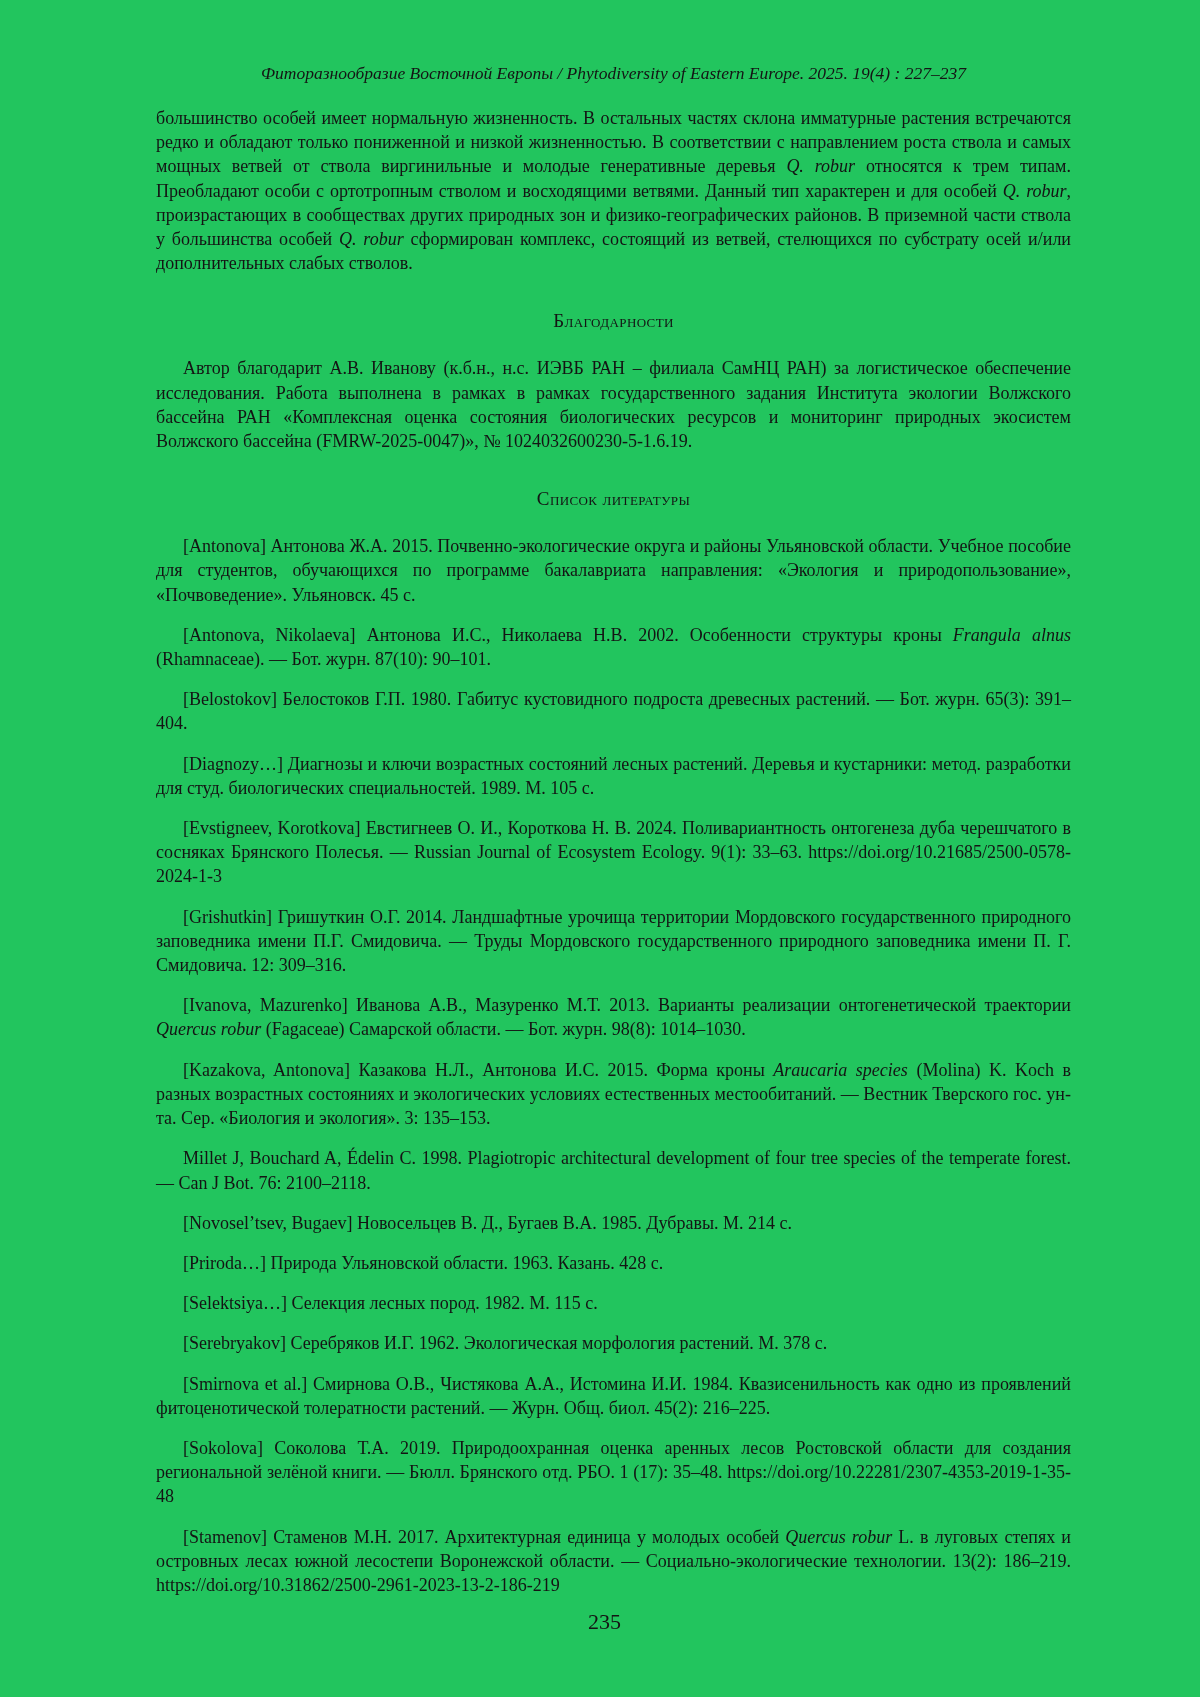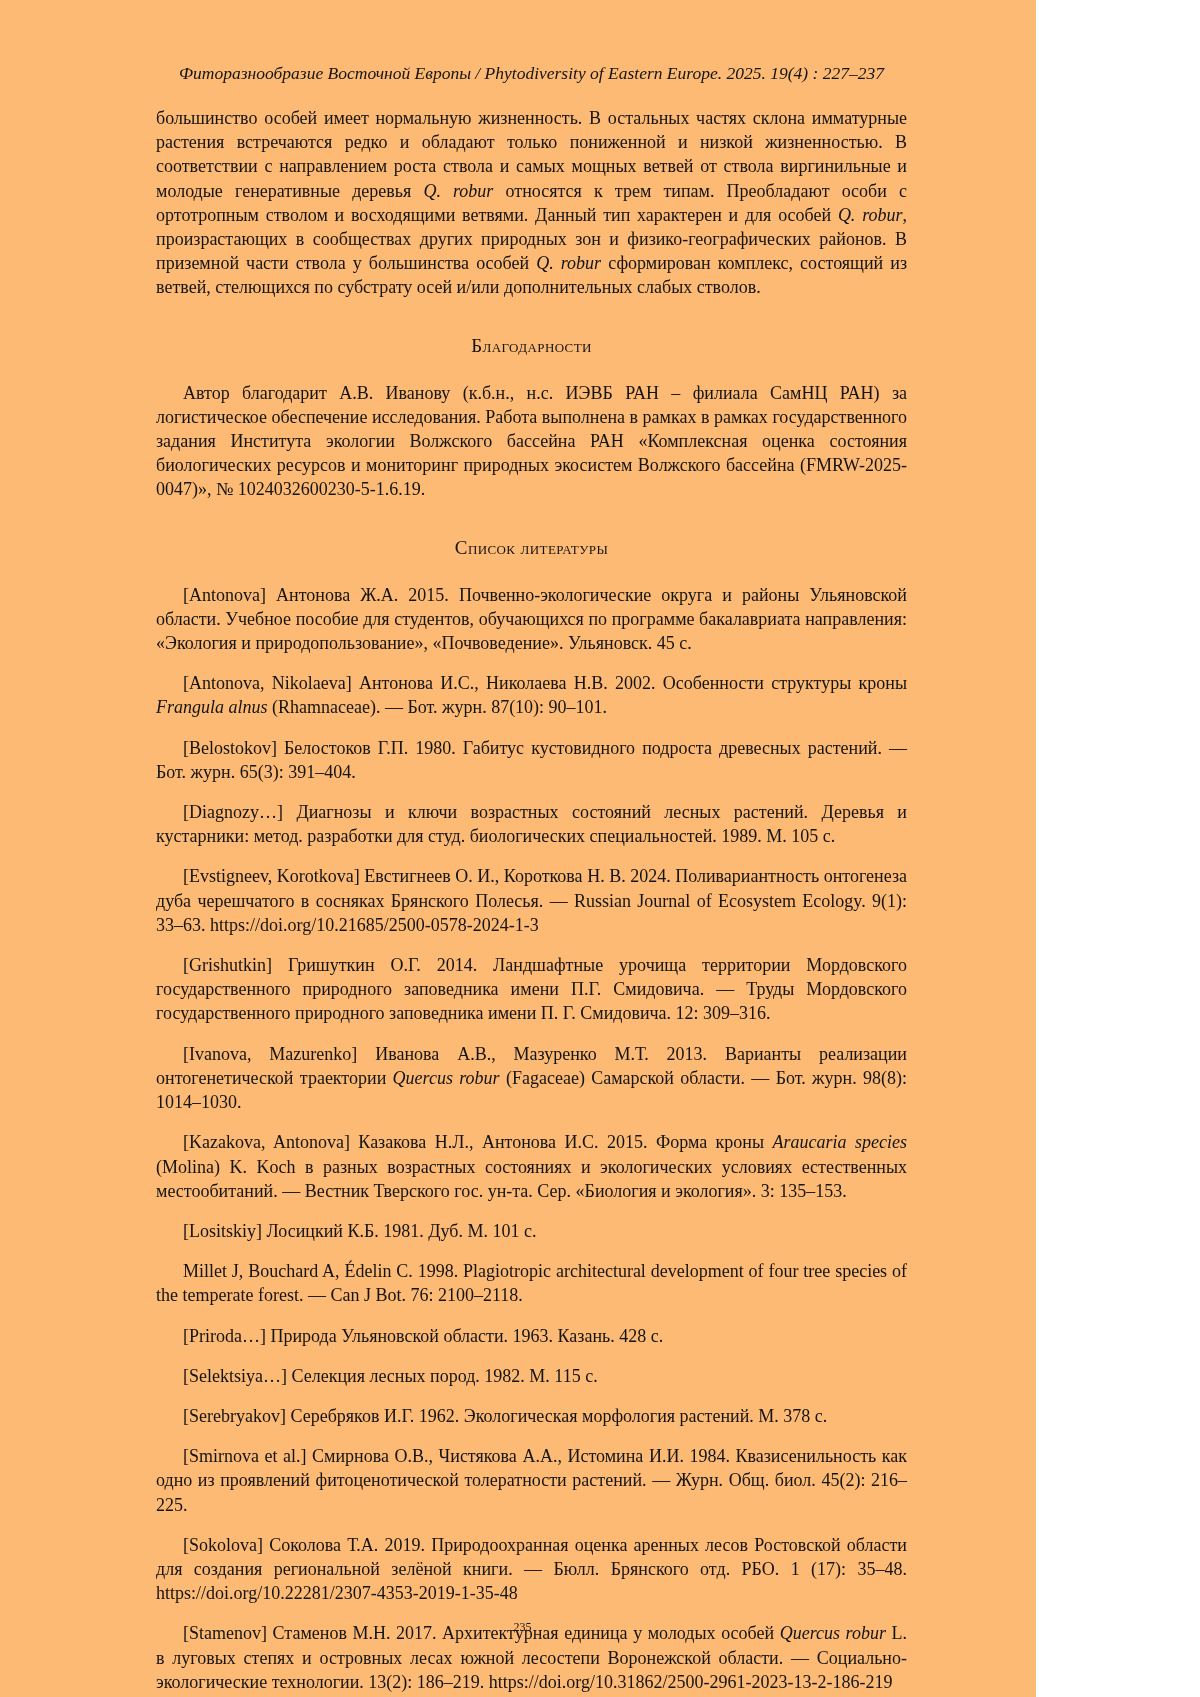--- a/index.html
+++ b/index.html
@@ -2,24 +2,24 @@
 <html lang="ru"><head>
 <meta charset="utf-8">
 <style>
   html, body {
     margin: 0;
     padding: 0;
     background: #ffffff;
   }
   .page {
     position: relative;
-    width: 1036px;
+    width: 1200px;
     height: 1697px;
     box-sizing: border-box;
-    background: #fdba74;
+    background: #22c55e;
     color: #141414;
     font-family: "Liberation Serif", "DejaVu Serif", serif;
     padding: 62px 113px 0 140px;
     overflow: hidden;
   }
   .running-head {
     text-align: center;
     font-style: italic;
     font-size: 17.5px;
     line-height: 22px;
@@ -43,21 +43,21 @@
     letter-spacing: 0.4px;
     margin: 34px 0 23px 0;
   }
   .ref-par { text-indent: 27px; }
   .page-number {
     position: absolute;
     bottom: 62px;
     left: 122px;
     right: 113px;
     text-align: center;
-    font-size: 12px;
+    font-size: 22px;
   }
   i { font-style: italic; }
 </style>
 </head>
 <body>
 
 <div class="page">
 
   <div class="running-head">Фиторазнообразие Восточной Европы / Phytodiversity of Eastern Europe. 2025. 19(4) : 227–237</div>
 
@@ -71,22 +71,22 @@
 
   <div id="references-list">
       <p class="ref-par"><span>[Antonova] Антонова Ж.А. 2015. Почвенно-экологические округа и районы Ульяновской области. Учебное пособие для студентов, обучающихся по программе бакалавриата направления: «Экология и природопользование», «Почвоведение». Ульяновск. 45 с.</span></p>
       <p class="ref-par"><span>[Antonova, Nikolaeva] Антонова И.С., Николаева Н.В. 2002. Особенности структуры кроны </span><i>Frangula alnus</i><span> (Rhamnaceae). — Бот. журн. 87(10): 90–101.</span></p>
       <p class="ref-par"><span>[Belostokov] Белостоков Г.П. 1980. Габитус кустовидного подроста древесных растений. — Бот. журн. 65(3): 391–404.</span></p>
       <p class="ref-par"><span>[Diagnozy…] Диагнозы и ключи возрастных состояний лесных растений. Деревья и кустарники: метод. разработки для студ. биологических специальностей. 1989. М. 105 с.</span></p>
       <p class="ref-par"><span>[Evstigneev, Korotkova] Евстигнеев О. И., Короткова Н. В. 2024. Поливариантность онтогенеза дуба черешчатого в сосняках Брянского Полесья. — Russian Journal of Ecosystem Ecology. 9(1): 33–63. https://doi.org/10.21685/2500-0578-2024-1-3</span></p>
       <p class="ref-par"><span>[Grishutkin] Гришуткин О.Г. 2014. Ландшафтные урочища территории Мордовского государственного природного заповедника имени П.Г. Смидовича. — Труды Мордовского государственного природного заповедника имени П. Г. Смидовича. 12: 309–316.</span></p>
       <p class="ref-par"><span>[Ivanova, Mazurenko] Иванова А.В., Мазуренко М.Т. 2013. Варианты реализации онтогенетической траектории </span><i>Quercus robur</i><span> (Fagaceae) Самарской области. — Бот. журн. 98(8): 1014–1030.</span></p>
       <p class="ref-par"><span>[Kazakova, Antonova] Казакова Н.Л., Антонова И.С. 2015. Форма кроны </span><i>Araucaria species</i><span> (Molina) K. Koch в разных возрастных состояниях и экологических условиях естественных местообитаний. — Вестник Тверского гос. ун-та. Сер. «Биология и экология». 3: 135–153.</span></p>
-      <p class="ref-par"><span>[Lositskiy] Лосицкий К.Б. 1981. Дуб. М. 101 с.</span></p>
       <p class="ref-par"><span>Millet J, Bouchard A, Édelin C. 1998. Plagiotropic architectural development of four tree species of the temperate forest. — Can J Bot. 76: 2100–2118.</span></p>
+      <p class="ref-par"><span>[Novosel’tsev, Bugaev] Новосельцев В. Д., Бугаев В.А. 1985. Дубравы. М. 214 с.</span></p>
       <p class="ref-par"><span>[Priroda…] Природа Ульяновской области. 1963. Казань. 428 с.</span></p>
       <p class="ref-par"><span>[Selektsiya…] Селекция лесных пород. 1982. М. 115 с.</span></p>
       <p class="ref-par"><span>[Serebryakov] Серебряков И.Г. 1962. Экологическая морфология растений. М. 378 с.</span></p>
       <p class="ref-par"><span>[Smirnova et al.] Смирнова О.В., Чистякова А.А., Истомина И.И. 1984. Квазисенильность как одно из проявлений фитоценотической толератности растений. — Журн. Общ. биол. 45(2): 216–225.</span></p>
       <p class="ref-par"><span>[Sokolova] Соколова Т.А. 2019. Природоохранная оценка аренных лесов Ростовской области для создания региональной зелёной книги. — Бюлл. Брянского отд. РБО. 1 (17): 35–48. https://doi.org/10.22281/2307-4353-2019-1-35-48</span></p>
       <p class="ref-par"><span>[Stamenov] Стаменов М.Н. 2017. Архитектурная единица у молодых особей </span><i>Quercus robur</i><span> L. в луговых степях и островных лесах южной лесостепи Воронежской области. — Социально-экологические технологии. 13(2): 186–219. https://doi.org/10.31862/2500-2961-2023-13-2-186-219</span></p>
     </div>
 
   <div class="page-number">235</div>
 

